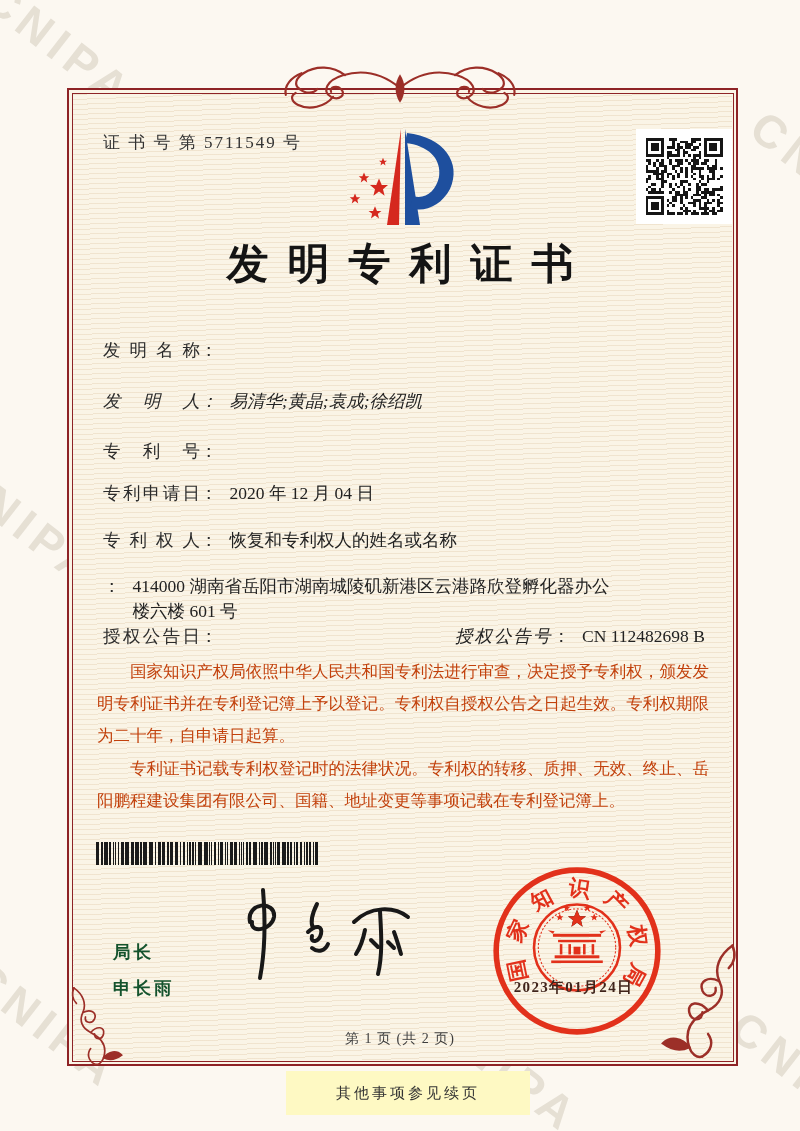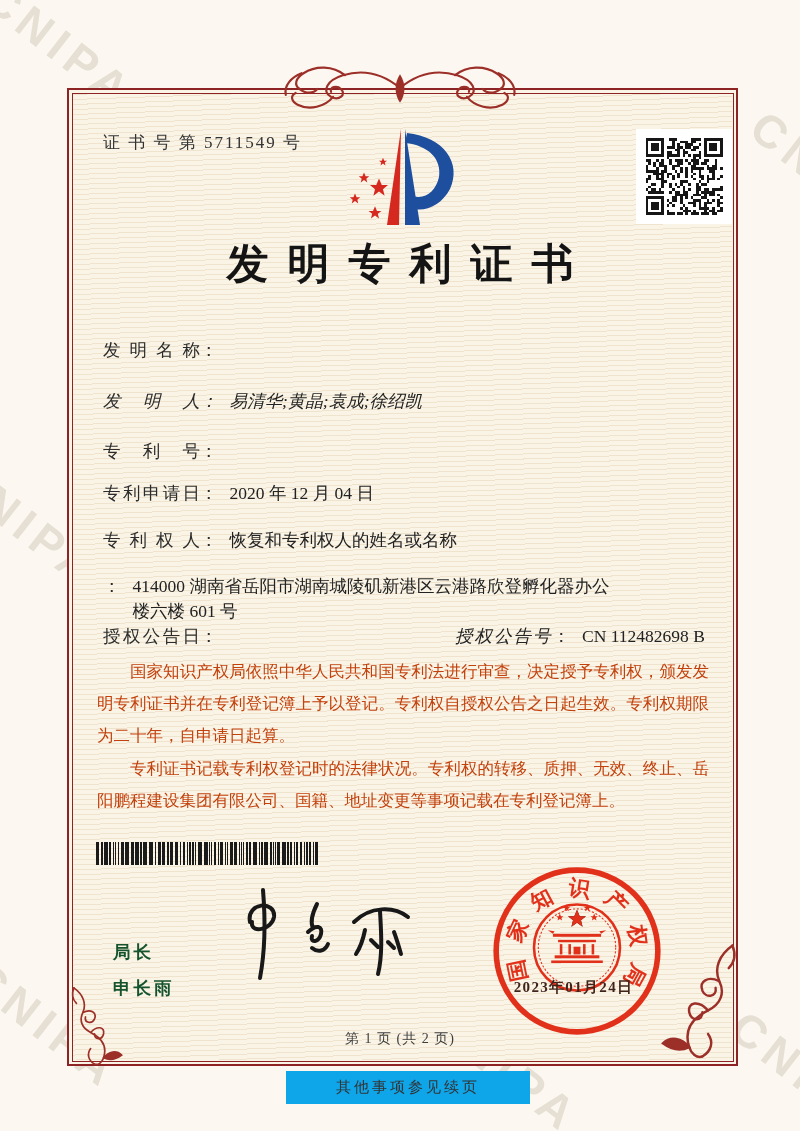--- a/index.html
+++ b/index.html
@@ -45,21 +45,21 @@
 
   .sig-labels{position:absolute;left:113px;top:935px;
       font-family:"Liberation Sans","DejaVu Sans",sans-serif;
       font-size:17.5px;font-weight:bold;color:#14532d;letter-spacing:3px;line-height:2.05;}
   .sig-hand{position:absolute;left:222px;top:884px;width:208px;height:102px;}
 
   .seal{position:absolute;left:491px;top:865px;width:172px;height:172px;opacity:0.94;}
 
   .page-info{position:absolute;left:0;right:0;top:1030px;text-align:center;
              font-size:14px;color:#3d3d3d;letter-spacing:1px;}
-  .cont-strip{position:absolute;left:286px;top:1071px;width:244px;height:33px;background:#0ea5e9;
+  .cont-strip{position:absolute;left:286px;top:1071px;width:244px;height:44px;background:#fef9c3;
               display:flex;align-items:center;justify-content:center;font-family:Liberation Serif, serif;}
   .cont-strip span{font-size:15px;color:#333;letter-spacing:3px;}
 
   .ornament-top{position:absolute;left:272px;top:61px;width:256px;height:54px;}
   .flourish{position:absolute;}
   .fl-br{left:646px;top:938px;width:94px;height:126px;}
   .fl-bl{left:54px;top:984px;width:94px;height:84px;transform:scale(-1,1);}
 </style>
 </head>
 <body>

